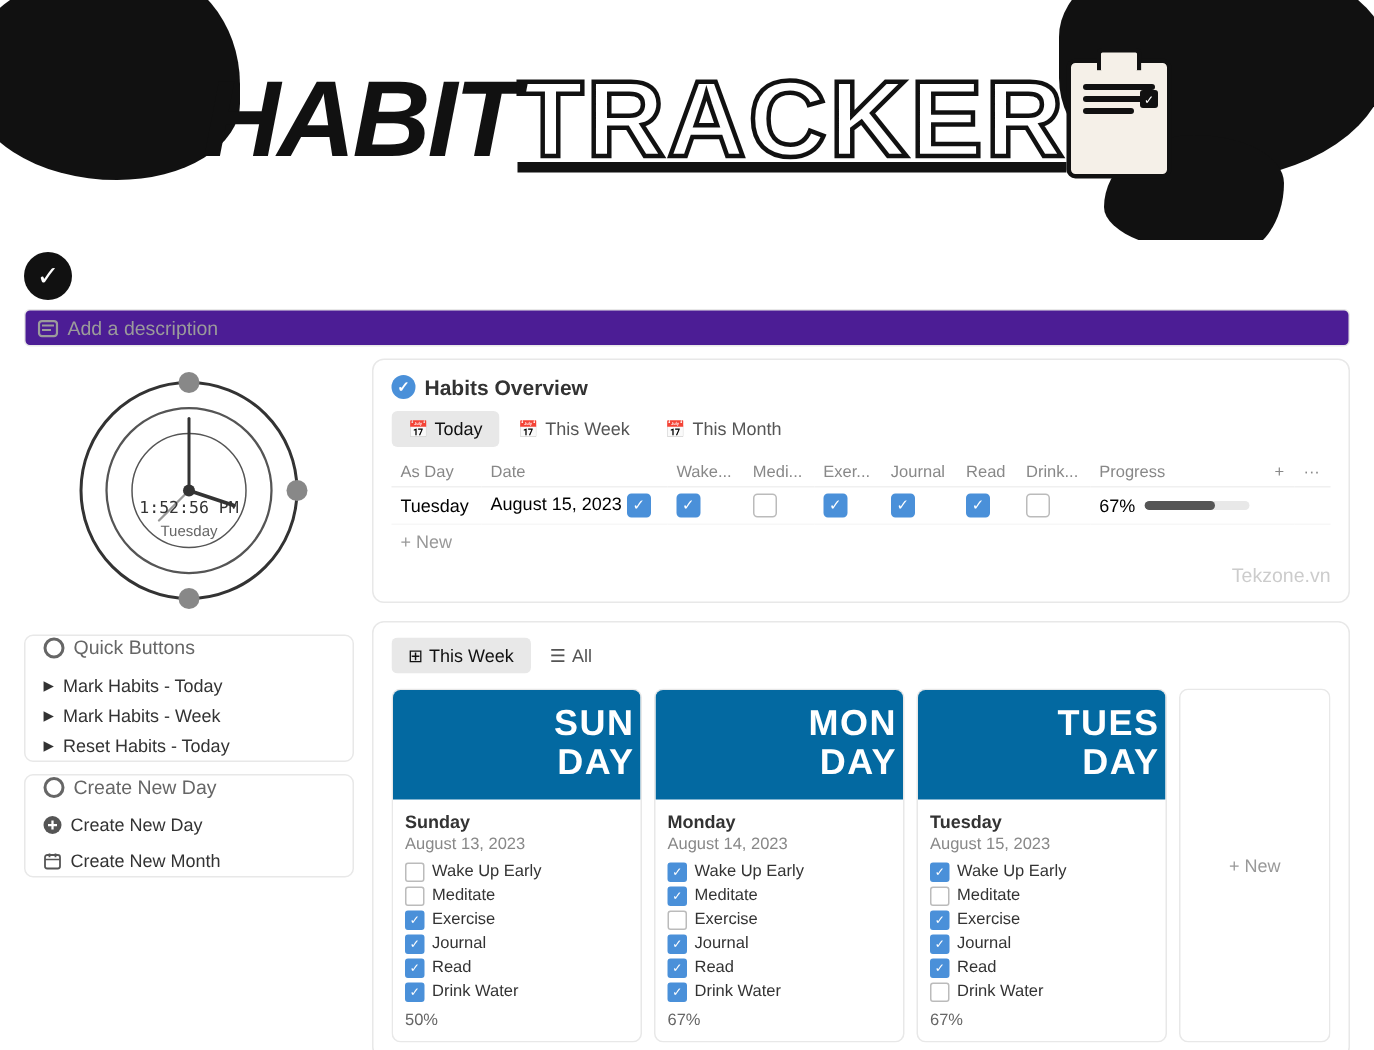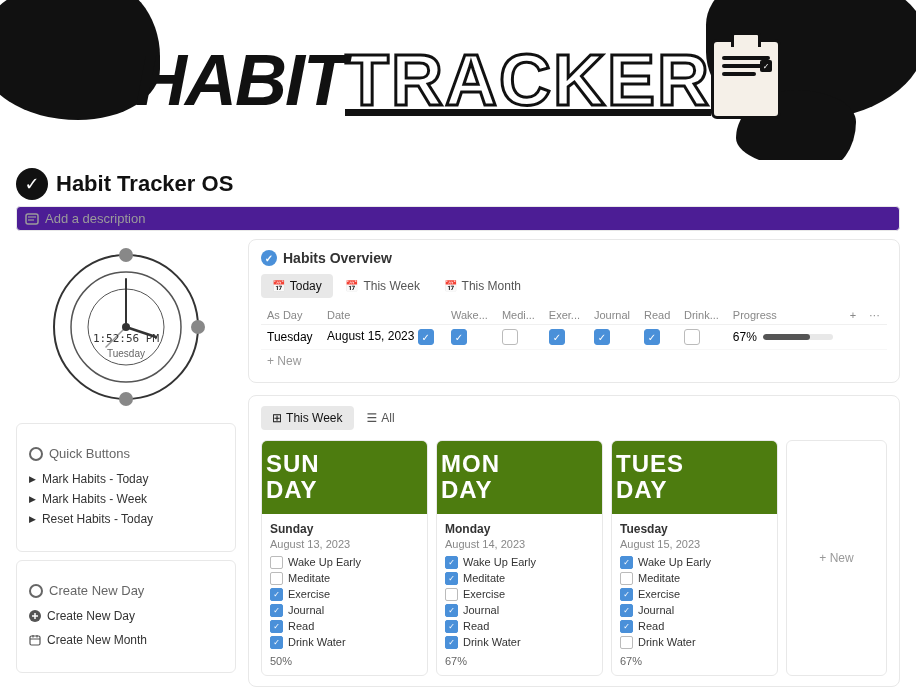--- a/index.html
+++ b/index.html
@@ -170,21 +170,21 @@
       padding: 8px 0;
     }
     .clock-svg {
       width: 160px; height: 160px;
     }
 
     
     .sidebar-section {
       border: 1px solid #e8e8e8;
       border-radius: 6px;
-      padding: 22px 12px;
+      padding: 0 12px;
     }
     .sidebar-section-title {
       display: flex; align-items: center; gap: 6px;
       font-size: 13px;
       color: #666;
       margin-bottom: 8px;
     }
     .sidebar-section-title .circle-icon {
       width: 14px; height: 14px;
       border: 2px solid #666;
@@ -358,23 +358,23 @@
       overflow: hidden;
     }
     .day-card {
       flex: 1;
       border: 1px solid #e8e8e8;
       border-radius: 6px;
       overflow: hidden;
       min-width: 0;
     }
     .day-card-header {
-      background: #4d7c0f;
+      background: #0369a1;
       color: #fff;
-      text-align: left;
+      text-align: right;
       padding: 10px 4px;
       font-size: 24px;
       font-weight: 900;
       line-height: 1.1;
       letter-spacing: 1px;
     }
     .day-card-body {
       padding: 8px;
     }
     .day-name { font-size: 12px; font-weight: 600; color: #333; margin-bottom: 2px; }
@@ -431,21 +431,20 @@
     </div>
   </div>
 </div>
 
 <div class="page-content">
 
   <div class="page-header">
     <div class="check-circle">
       <span>✓</span>
     </div>
-    <span class="page-title">Habit Tracker OS</span>
   </div>
 
   <div class="add-description">
     <svg width="14" height="14" viewBox="0 0 14 14">
       <rect x="1" y="2" width="12" height="10" rx="2" fill="none" stroke="#9b9b9b" stroke-width="1.5"></rect>
       <line x1="3" y1="5" x2="11" y2="5" stroke="#9b9b9b" stroke-width="1.2"></line>
       <line x1="3" y1="8" x2="9" y2="8" stroke="#9b9b9b" stroke-width="1.2"></line>
     </svg>
     <span>Add a description</span>
   </div>
@@ -595,20 +594,21 @@
                     <div class="progress-fill" style="width: 67%"></div>
                   </div>
                 </div>
               </td>
               <td></td>
               <td></td>
             </tr>
           </tbody>
         </table>
         <div class="new-row">+ New</div>
+        <div class="tekzone-watermark">Tekzone.vn</div>
       </div>
 
       <div class="section-card">
 
         <div class="weekly-tabs">
           <div class="weekly-tab active">
             <span>⊞</span>
             <span>This Week</span>
           </div>
           <div class="weekly-tab">

